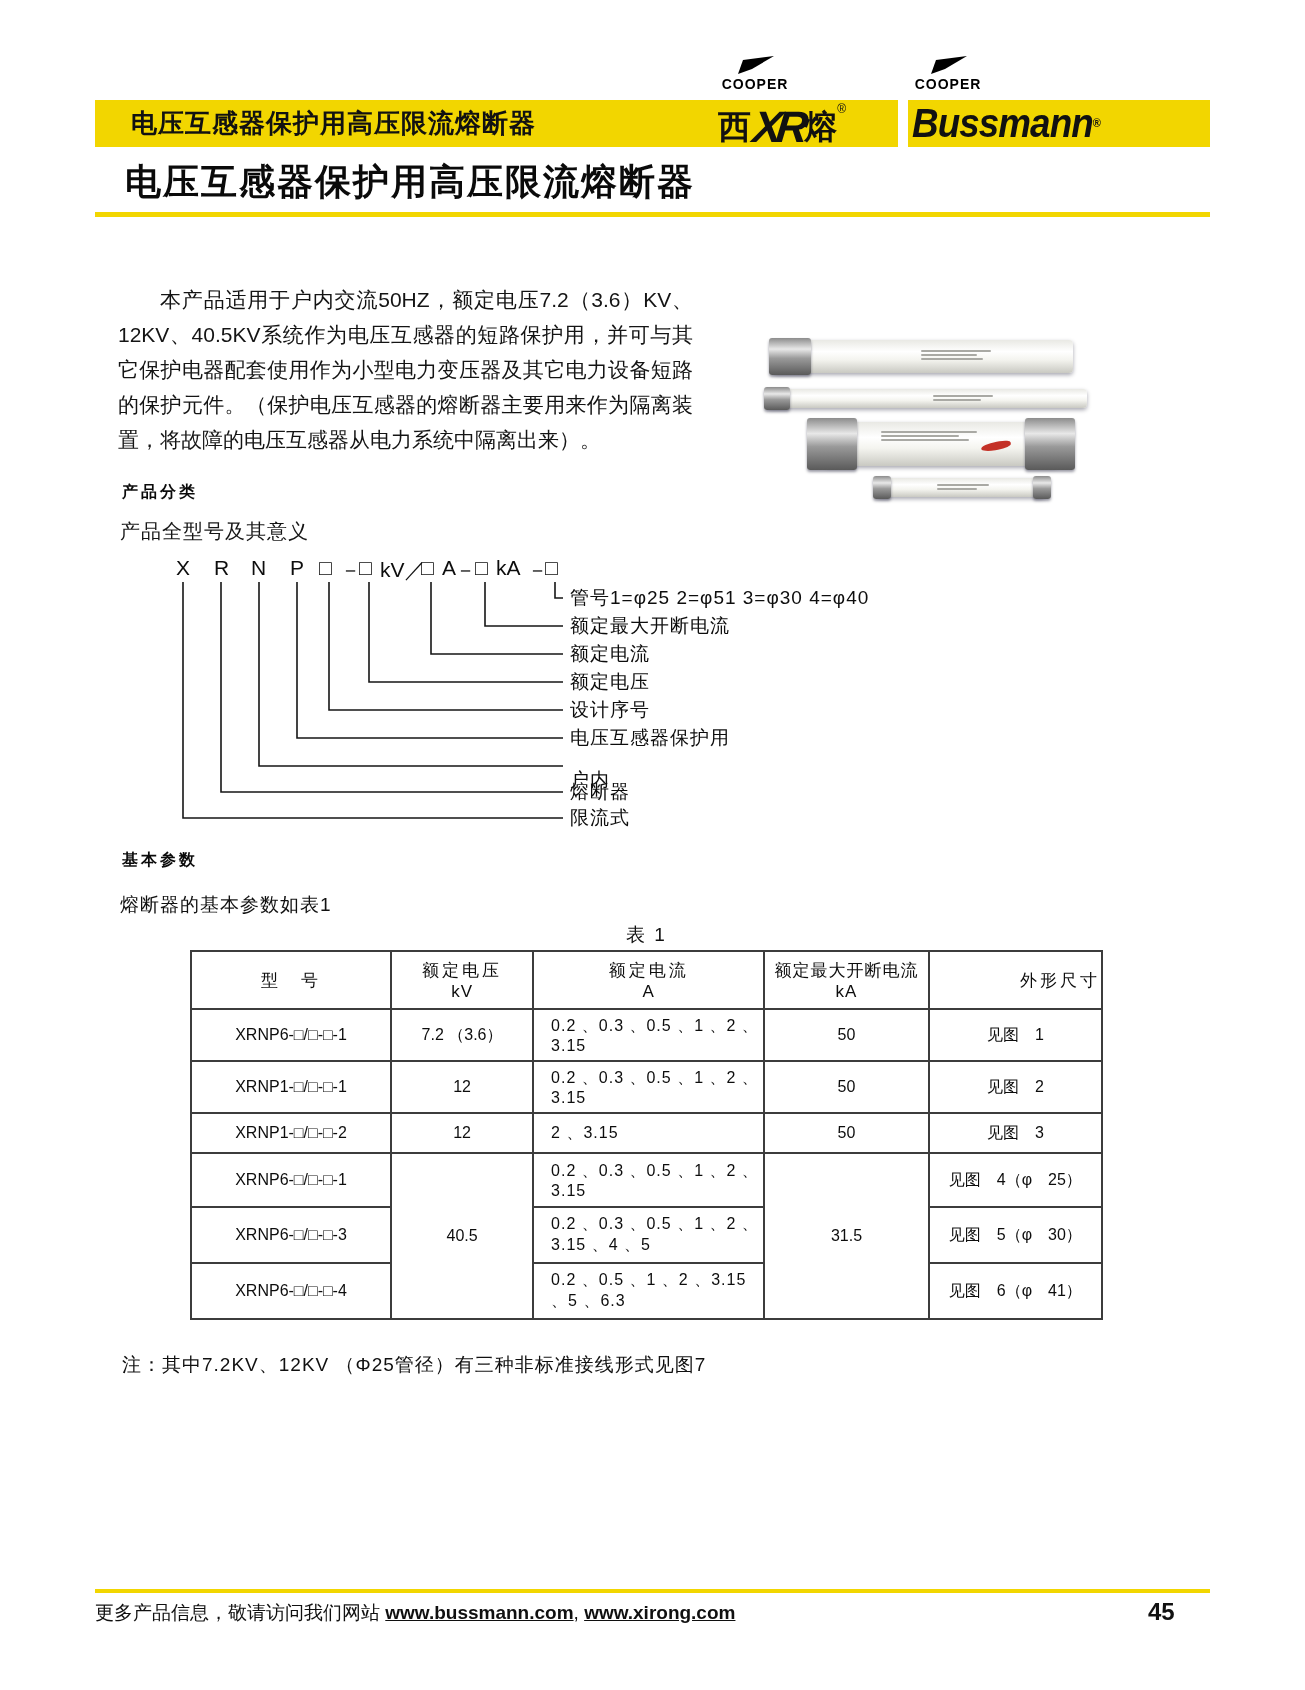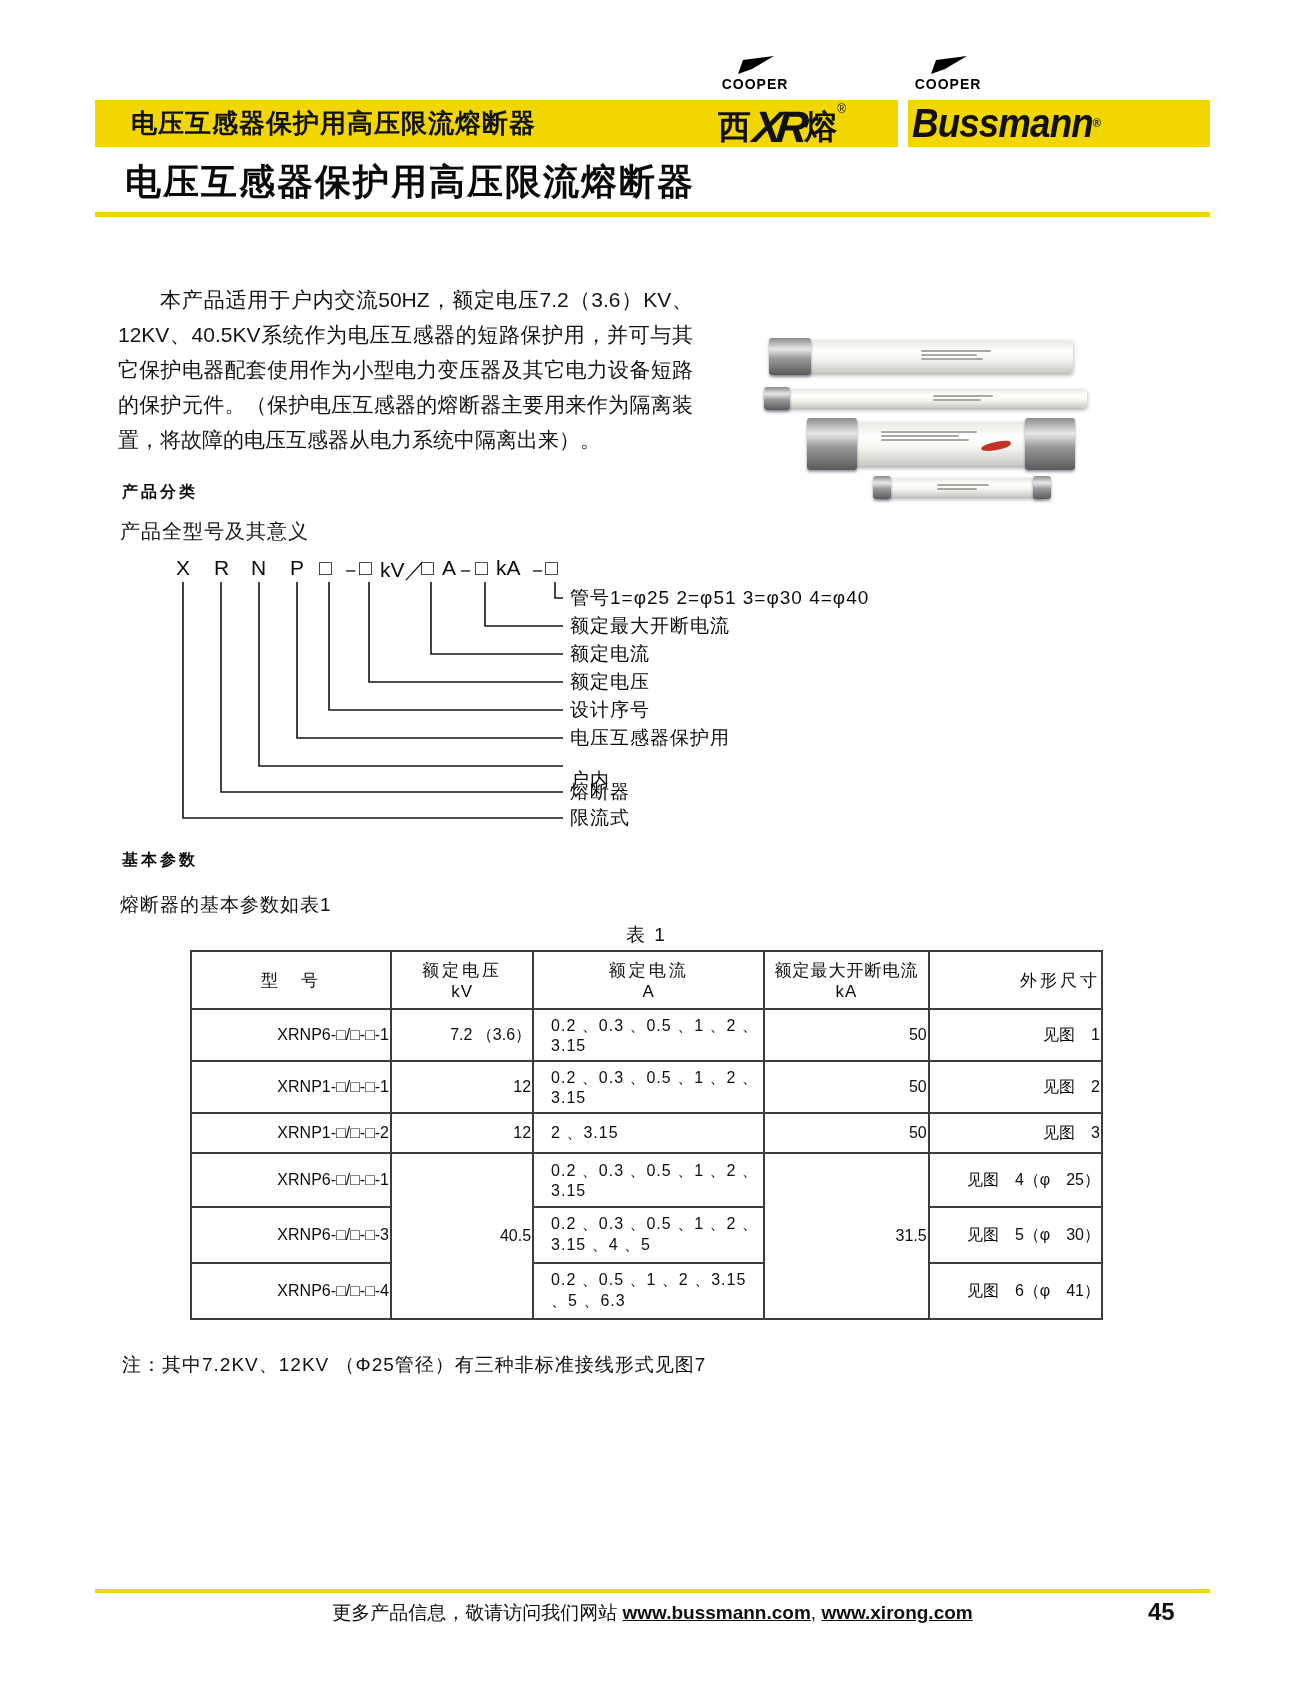--- a/index.html
+++ b/index.html
@@ -45,28 +45,28 @@
   .code-seg{position:absolute;top:4px;font-size:21px;color:#0d0d0d;white-space:nowrap;}
   .diagram-label{position:absolute;left:475px;font-size:19px;line-height:24px;color:#0d0d0d;white-space:nowrap;letter-spacing:1px;}
 
   
   .tbl-intro{position:absolute;left:120px;top:892px;font-size:19px;letter-spacing:1px;}
   .tbl-caption{position:absolute;left:190px;top:922px;width:913px;text-align:center;font-size:19px;letter-spacing:2px;}
   table.params{position:absolute;left:190px;top:950px;width:913px;border-collapse:collapse;table-layout:fixed;}
   table.params th,table.params td{border:2px solid #3c3c3c;font-weight:normal;font-size:16px;color:#0d0d0d;}
   table.params th{font-size:17px;letter-spacing:3px;}
   th.c1{width:22%;} th.c2{width:15.5%;} th.c3{width:25.5%;} th.c4{width:18%;} th.c5{width:19%;text-align:right;}
-  .cell-c{text-align:right;margin-top:28px;}
+  .cell-c{text-align:center;margin-top:28px;}
   .cell-l{text-align:left;padding-left:17px;letter-spacing:1px;}
   .unit{display:block;letter-spacing:1px;}
   .note{position:absolute;left:122px;top:1352px;font-size:19px;letter-spacing:1px;color:#101010;}
 
   
   .footer-rule{position:absolute;left:95px;top:1589px;width:1115px;height:4px;background:#f2d600;}
-  .footer{position:absolute;left:95px;top:1600px;width:1115px;text-align:center;font-size:19px;color:#101010;}
+  .footer{position:absolute;left:95px;top:1600px;width:1115px;text-align:left;font-size:19px;color:#101010;}
   .footer .lnk{font-weight:bold;text-decoration:underline;}
   .page-num{position:absolute;left:1148px;top:1598px;font-size:24px;font-weight:bold;}
 </style>
 </head>
 <body>
 
 <div class="band band1">
   <div class="banner-title">电压互感器保护用高压限流熔断器</div>
   <div class="xr-logo">
     <span class="cn">西</span><span class="xr">XR</span><span class="cn">熔</span><span class="reg">®</span>

